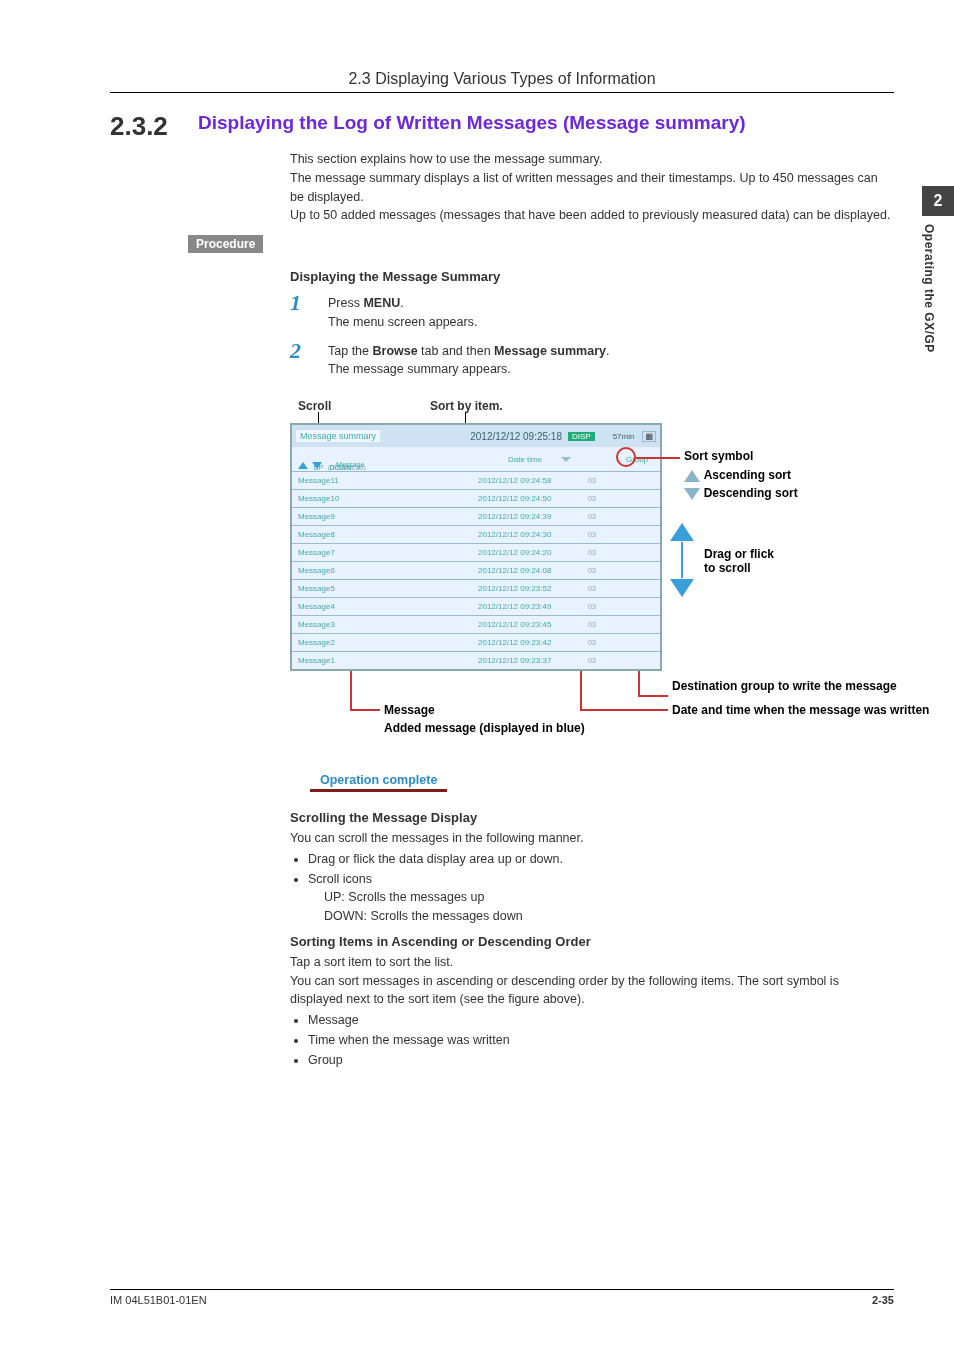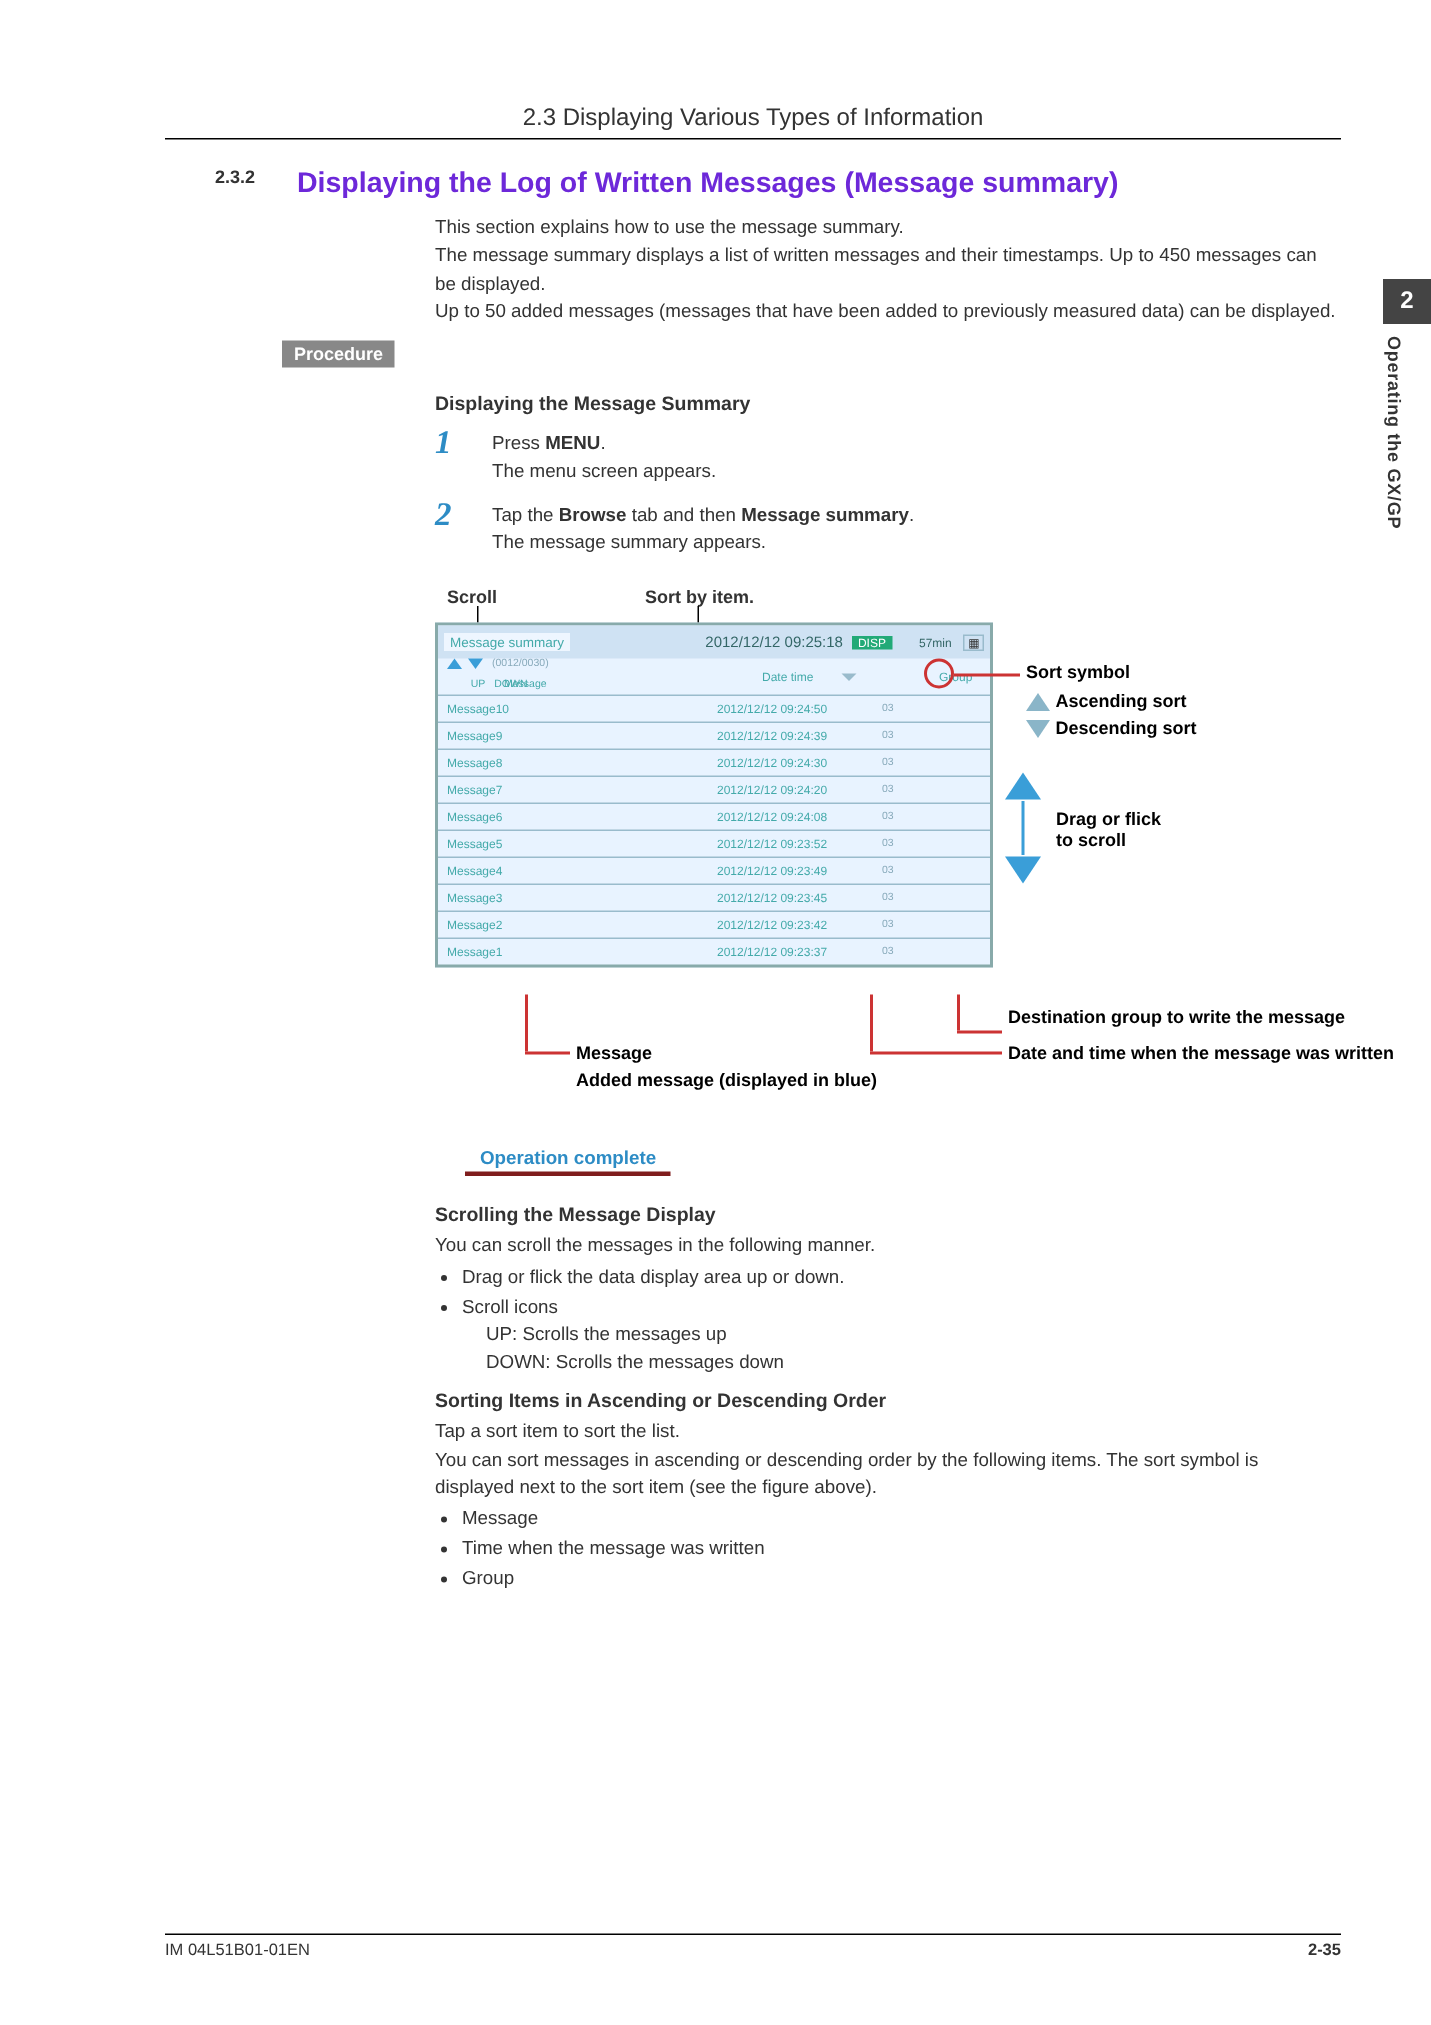--- a/index.html
+++ b/index.html
@@ -18,42 +18,42 @@
   }
   .header-line {
     border-bottom: 1px solid #000;
     text-align: center;
     padding-bottom: 4px;
     font-size: 16px;
     color: #333;
     margin-bottom: 18px;
   }
   .sec-title-row { display: flex; align-items: flex-start; gap: 28px; margin-bottom: 8px; }
-  .sec-num { font-size: 12px; font-weight: bold; color: #333; width: 60px; text-align: right; }
+  .sec-num { font-size: 26px; font-weight: bold; color: #333; width: 60px; }
   .sec-title { font-size: 19px; font-weight: bold; color: #6d28d9; flex: 1; margin-top:1px;}
   .body-text { margin-left: 180px; line-height: 1.5; font-size: 12.5px; }
   .proc-label { background: #888; color: #fff; font-weight: bold; font-size: 12px; padding: 2px 8px; display:inline-block; margin: 10px 0 8px 78px;}
   .subhead { font-weight: bold; margin: 8px 0 4px 180px; font-size: 13px; }
   .step-row { display: flex; align-items: flex-start; gap: 14px; margin: 6px 0 6px 180px;}
   .step-num { font-family: Georgia, "Times New Roman", serif; font-style: italic; font-weight: bold; font-size: 22px; color: #2d8cc5; width: 24px; }
   .step-text { font-size: 12.5px; line-height: 1.5; padding-top: 4px; }
   .figure { margin: 8px 0 0 180px; position: relative; height: 370px; width: 640px; }
   .fig-label { font-weight: bold; font-size: 12px; position:absolute; }
   .annot { font-weight: bold; font-size: 12px; position:absolute; color:#000; }
   .op-complete { display:inline-block; color:#2d8cc5; font-weight:bold; font-size:12.5px; border-bottom:3px solid #7f1d1d; padding:2px 10px; margin: 14px 0 10px 200px; }
 
   
   .device {
     position:absolute; top:36px; left:0;
     width: 372px; border:2px solid #8aa; background:#e8f3ff; font-size:9px;
   }
   .dev-header { display:flex; align-items:center; background:#cfe2f3; height:22px; padding:0 4px; }
   .dev-title { background:#eef6ff; padding:1px 4px; color:#4aa; font-size:9px; }
   .dev-dt { margin-left:auto; font-size:10px; color:#366; }
-  .dev-sub { display:flex; align-items:flex-start; height:24px; font-size:8px; color:#4aa; padding:0 4px; }
+  .dev-sub { display:flex; align-items:flex-end; height:24px; font-size:8px; color:#4aa; padding:0 4px; }
   .col-head { display:inline-block; }
   .tbl { width:100%; }
   .row { display:flex; align-items:center; height:18px; border-top:1px solid #9bc; padding:0 6px; font-size:8px; color:#4aa;}
   .row .msg { width:180px; }
   .row .dt { width:110px; }
   .row .gg { width:30px; font-size:7px; color:#8ab;}
   .arrow-up { width:0;height:0;border-left:8px solid transparent;border-right:8px solid transparent;border-bottom:12px solid #8ab5c8; display:inline-block; vertical-align:middle;}
   .arrow-down { width:0;height:0;border-left:8px solid transparent;border-right:8px solid transparent;border-top:12px solid #8ab5c8; display:inline-block; vertical-align:middle;}
   .arrow-up-lg { width:0;height:0;border-left:12px solid transparent;border-right:12px solid transparent;border-bottom:18px solid #3a9ed8; display:inline-block;}
   .arrow-down-lg { width:0;height:0;border-left:12px solid transparent;border-right:12px solid transparent;border-top:18px solid #3a9ed8; display:inline-block;}
@@ -140,20 +140,25 @@
         <span style="margin-left:4px;font-size:7px;color:#8ab;">(0012/0030)</span>
         <span class="col-head" style="margin-left:-52px;margin-top:14px;font-size:7px;">UP</span>
         <span class="col-head" style="margin-left:6px;margin-top:14px;font-size:7px;">DOWN</span>
         <span class="col-head" style="position:absolute;left:44px;top:36px;font-size:7px;">Message</span>
         <span class="col-head" style="position:absolute;left:216px;top:30px;font-size:8px;">Date time</span>
         <span style="position:absolute;left:264px;top:30px;" class="scroll-ic"><span style="border-top:5px solid #9bc;" class="scroll-ic"></span></span>
         <span class="col-head" style="position:absolute;left:334px;top:30px;font-size:8px;">Group</span>
       </div>
       <div class="tbl">
         <div class="row">
+            <span class="msg">Message11</span>
+            <span class="dt">2012/12/12 09:24:58</span>
+            <span class="gg">03</span>
+          </div>
+        <div class="row">
             <span class="msg">Message10</span>
             <span class="dt">2012/12/12 09:24:50</span>
             <span class="gg">03</span>
           </div>
         <div class="row">
             <span class="msg">Message9</span>
             <span class="dt">2012/12/12 09:24:39</span>
             <span class="gg">03</span>
           </div>
         <div class="row">

